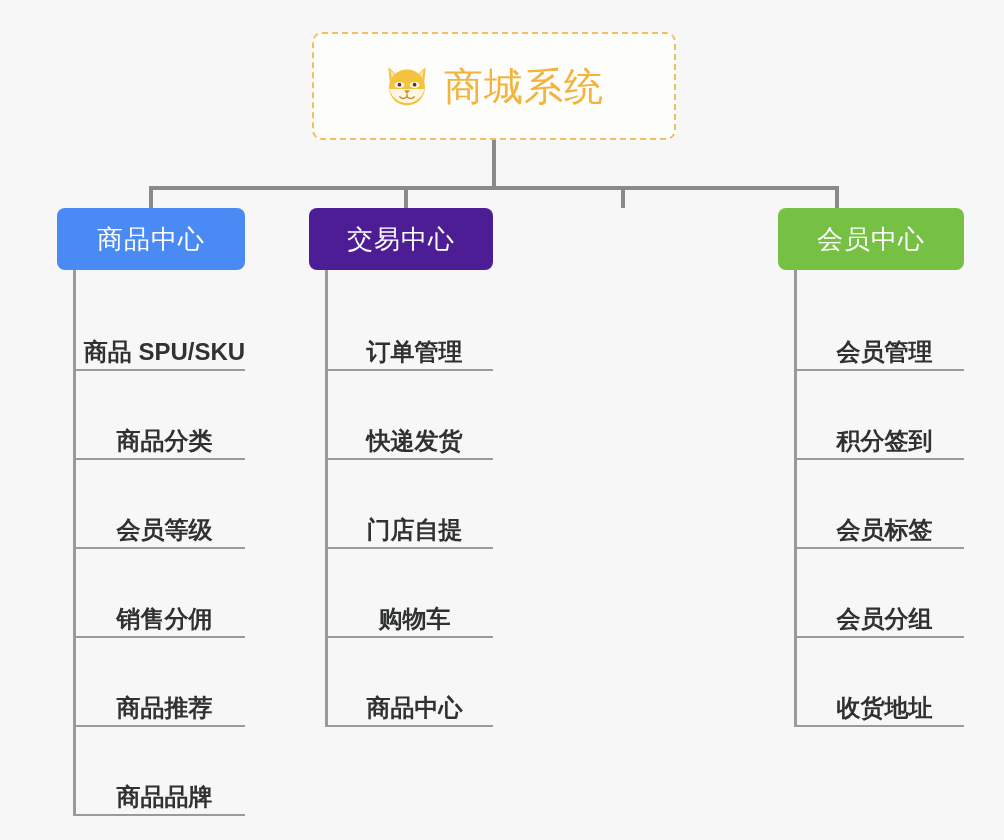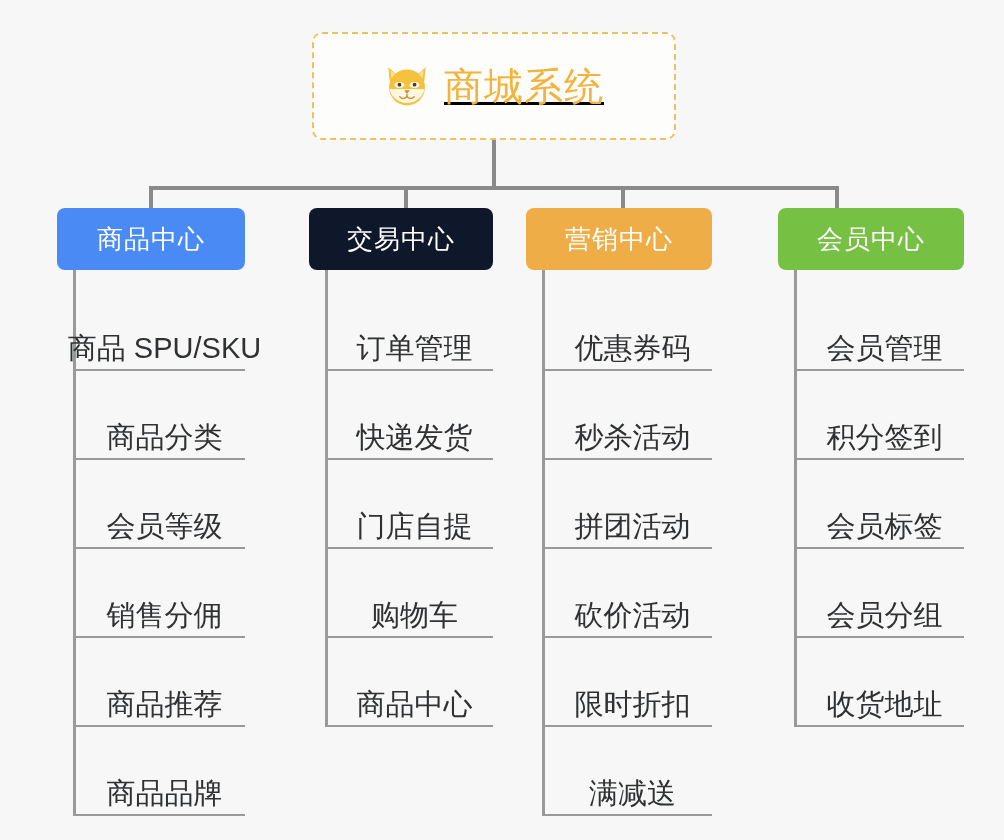--- a/index.html
+++ b/index.html
@@ -28,21 +28,20 @@
     width: 364px;
     height: 108px;
     box-sizing: border-box;
     background: #fdfdfc;
     border: 2px dashed #f0c060;
     border-radius: 10px;
     display: flex;
     align-items: center;
     justify-content: center;
     gap: 14px;
-    text-decoration: underline;
   }
   .root-title {
     font-size: 39px;
     color: #f3b33d;
     letter-spacing: 1px;
     line-height: 1;
     white-space: nowrap;
   }
   .root-logo {
     width: 46px;
@@ -115,24 +114,25 @@
     box-sizing: border-box;
     border-bottom: 2px solid #9a9a9a;
     display: flex;
     align-items: flex-end;
     justify-content: center;
     padding-bottom: 4px;
     padding-left: 18px;
     padding-right: 10px;
   }
   .leaf-label {
-    font-size: 29px;
+    font-size: 24px;
     color: #2f3133;
     white-space: nowrap;
     line-height: 1.1;
+    font-weight: bold;
   }
   
 </style>
 </head>
 <body>
 
 <div id="diagram">
 
   <div class="root-node" style="border-color: rgb(240, 192, 96);">
     <svg class="root-logo" viewBox="0 0 64 64" aria-hidden="true">
@@ -179,63 +179,40 @@
       <div class="leaf-item">
           <span class="leaf-label">商品推荐</span>
         </div>
       <div class="leaf-item">
           <span class="leaf-label">商品品牌</span>
         </div>
     </div>
   </div>
 
   <div class="column col-2">
-    <div class="cat-box" style="background: #0f172a;">交易中心</div>
+    <div class="cat-box" style="background: #4c1d95;">交易中心</div>
     <div class="leaf-list">
       <div class="leaf-item">
           <span class="leaf-label">订单管理</span>
         </div>
       <div class="leaf-item">
           <span class="leaf-label">快递发货</span>
         </div>
       <div class="leaf-item">
           <span class="leaf-label">门店自提</span>
         </div>
       <div class="leaf-item">
           <span class="leaf-label">购物车</span>
         </div>
       <div class="leaf-item">
           <span class="leaf-label">商品中心</span>
         </div>
     </div>
   </div>
 
-  <div class="column col-3">
-    <div class="cat-box" style="background: rgb(238, 173, 70);">营销中心</div>
-    <div class="leaf-list">
-      <div class="leaf-item">
-          <span class="leaf-label">优惠券码</span>
-        </div>
-      <div class="leaf-item">
-          <span class="leaf-label">秒杀活动</span>
-        </div>
-      <div class="leaf-item">
-          <span class="leaf-label">拼团活动</span>
-        </div>
-      <div class="leaf-item">
-          <span class="leaf-label">砍价活动</span>
-        </div>
-      <div class="leaf-item">
-          <span class="leaf-label">限时折扣</span>
-        </div>
-      <div class="leaf-item">
-          <span class="leaf-label">满减送</span>
-        </div>
-    </div>
-  </div>
 
   <div class="column col-4">
     <div class="cat-box" style="background: rgb(118, 192, 67);">会员中心</div>
     <div class="leaf-list">
       <div class="leaf-item">
           <span class="leaf-label">会员管理</span>
         </div>
       <div class="leaf-item">
           <span class="leaf-label">积分签到</span>
         </div>

